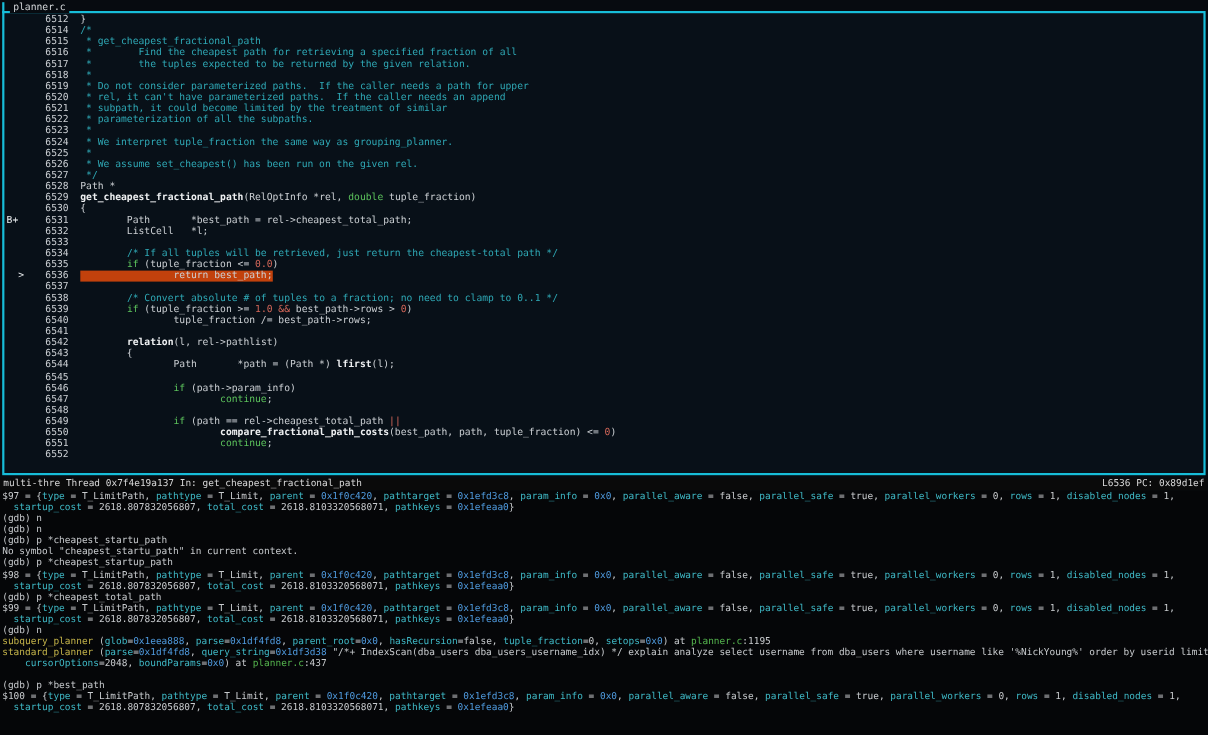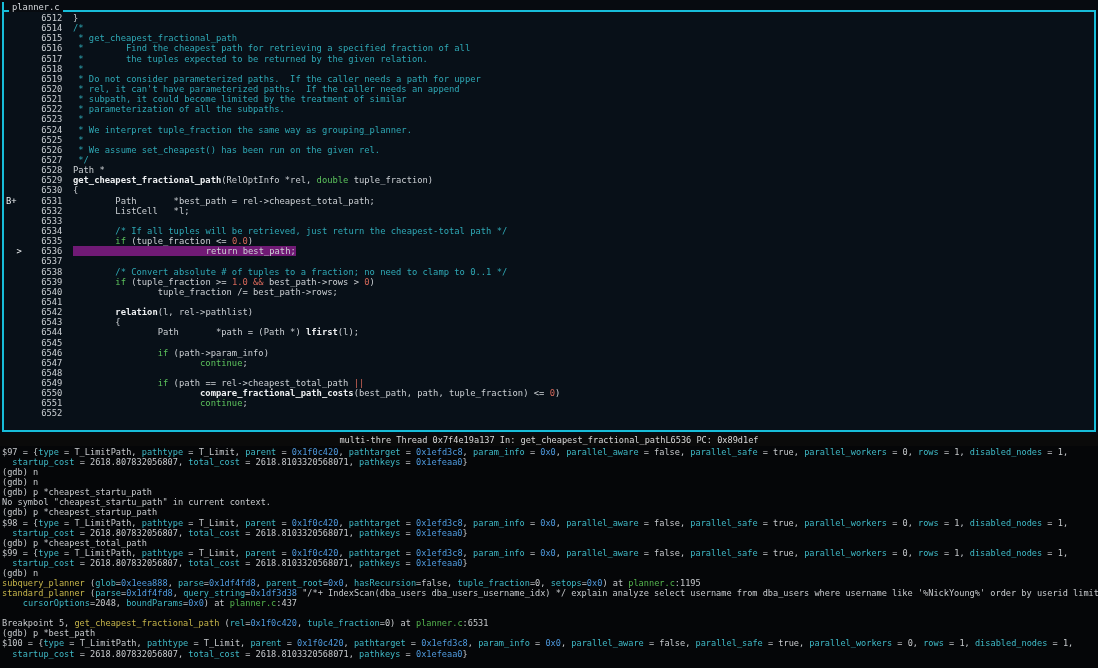--- a/index.html
+++ b/index.html
@@ -22,26 +22,26 @@
   
   .s-d  { color:#ccd0d4; }
   .s-c  { color:#2fa9b6; }
   .s-k  { color:#5cc25c; }
   .s-num{ color:#d6685a; }
   .s-f  { color:#eef0f2; font-weight:bold; }
   .s-v  { color:#3fb9c6; }
   .s-a  { color:#4f9ade; }
   .s-y  { color:#c5b44a; }
   .s-g  { color:#55b54e; }
-  .hl   { background:#701a75; color:#0c0c0c;padding-left:48px; }
+  .hl   { background:#c2410c; color:#0c0c0c; }
 
   
   .status-bar { position:absolute; left:0; top:435px; width:1098px; height:11px;
                 background:#0a0a0a; color:#d8d8d8; font-size:8.6px; line-height:11px;
-                display:flex; justify-content:center; padding:0 3px; white-space:pre; }
+                display:flex; justify-content:space-between; padding:0 3px; white-space:pre; }
 
   
   .console { position:absolute; left:0; top:446px; width:1098px; height:222px;
              background:#050608; font-size:8.6px; line-height:10.08px; padding:1px 0 0 2px; overflow:hidden; }
   .console .line { white-space:pre; height:10.08px; overflow:hidden; }
   .console .s-d { color:#c7cacd; }
   .cursor { display:inline-block; width:5px; height:9px; background:#b9babb; vertical-align:-1px; }
 </style>
 </head>
 <body>
@@ -110,19 +110,18 @@
       <div class="line"><span class="s-d">$98 = {</span><span class="s-v">type</span><span class="s-d"> = T_LimitPath, </span><span class="s-v">pathtype</span><span class="s-d"> = T_Limit, </span><span class="s-v">parent</span><span class="s-d"> = </span><span class="s-a">0x1f0c420</span><span class="s-d">, </span><span class="s-v">pathtarget</span><span class="s-d"> = </span><span class="s-a">0x1efd3c8</span><span class="s-d">, </span><span class="s-v">param_info</span><span class="s-d"> = </span><span class="s-a">0x0</span><span class="s-d">, </span><span class="s-v">parallel_aware</span><span class="s-d"> = false, </span><span class="s-v">parallel_safe</span><span class="s-d"> = true, </span><span class="s-v">parallel_workers</span><span class="s-d"> = 0, </span><span class="s-v">rows</span><span class="s-d"> = 1, </span><span class="s-v">disabled_nodes</span><span class="s-d"> = 1,</span></div>
       <div class="line"><span class="s-d">  </span><span class="s-v">startup_cost</span><span class="s-d"> = 2618.807832056807, </span><span class="s-v">total_cost</span><span class="s-d"> = 2618.8103320568071, </span><span class="s-v">pathkeys</span><span class="s-d"> = </span><span class="s-a">0x1efeaa0</span><span class="s-d">}</span></div>
       <div class="line"><span class="s-d">(gdb) p *cheapest_total_path</span></div>
       <div class="line"><span class="s-d">$99 = {</span><span class="s-v">type</span><span class="s-d"> = T_LimitPath, </span><span class="s-v">pathtype</span><span class="s-d"> = T_Limit, </span><span class="s-v">parent</span><span class="s-d"> = </span><span class="s-a">0x1f0c420</span><span class="s-d">, </span><span class="s-v">pathtarget</span><span class="s-d"> = </span><span class="s-a">0x1efd3c8</span><span class="s-d">, </span><span class="s-v">param_info</span><span class="s-d"> = </span><span class="s-a">0x0</span><span class="s-d">, </span><span class="s-v">parallel_aware</span><span class="s-d"> = false, </span><span class="s-v">parallel_safe</span><span class="s-d"> = true, </span><span class="s-v">parallel_workers</span><span class="s-d"> = 0, </span><span class="s-v">rows</span><span class="s-d"> = 1, </span><span class="s-v">disabled_nodes</span><span class="s-d"> = 1,</span></div>
       <div class="line"><span class="s-d">  </span><span class="s-v">startup_cost</span><span class="s-d"> = 2618.807832056807, </span><span class="s-v">total_cost</span><span class="s-d"> = 2618.8103320568071, </span><span class="s-v">pathkeys</span><span class="s-d"> = </span><span class="s-a">0x1efeaa0</span><span class="s-d">}</span></div>
       <div class="line"><span class="s-d">(gdb) n</span></div>
       <div class="line"><span class="s-y">subquery_planner</span><span class="s-d"> (</span><span class="s-v">glob</span><span class="s-d">=</span><span class="s-a">0x1eea888</span><span class="s-d">, </span><span class="s-v">parse</span><span class="s-d">=</span><span class="s-a">0x1df4fd8</span><span class="s-d">, </span><span class="s-v">parent_root</span><span class="s-d">=</span><span class="s-a">0x0</span><span class="s-d">, </span><span class="s-v">hasRecursion</span><span class="s-d">=false, </span><span class="s-v">tuple_fraction</span><span class="s-d">=0, </span><span class="s-v">setops</span><span class="s-d">=</span><span class="s-a">0x0</span><span class="s-d">) at </span><span class="s-g">planner.c</span><span class="s-d">:1195</span></div>
       <div class="line"><span class="s-y">standard_planner</span><span class="s-d"> (</span><span class="s-v">parse</span><span class="s-d">=</span><span class="s-a">0x1df4fd8</span><span class="s-d">, </span><span class="s-v">query_string</span><span class="s-d">=</span><span class="s-a">0x1df3d38</span><span class="s-d"> "/*+ IndexScan(dba_users dba_users_username_idx) */ explain analyze select username from dba_users where username like '%NickYoung%' order by userid limit 1;",</span></div>
       <div class="line"><span class="s-d">    </span><span class="s-v">cursorOptions</span><span class="s-d">=2048, </span><span class="s-v">boundParams</span><span class="s-d">=</span><span class="s-a">0x0</span><span class="s-d">) at </span><span class="s-g">planner.c</span><span class="s-d">:437</span></div>
       <div class="line"></div>
-      <div class="line"><span class="s-d">Breakpoint 5, </span><span class="s-y">get_cheapest_fractional_path</span><span class="s-d"> (</span><span class="s-v">rel</span><span class="s-d">=</span><span class="s-a">0x1f0c420</span><span class="s-d">, </span><span class="s-v">tuple_fraction</span><span class="s-d">=0) at </span><span class="s-g">planner.c</span><span class="s-d">:6531</span></div>
       <div class="line"><span class="s-d">(gdb) p *best_path</span></div>
       <div class="line"><span class="s-d">$100 = {</span><span class="s-v">type</span><span class="s-d"> = T_LimitPath, </span><span class="s-v">pathtype</span><span class="s-d"> = T_Limit, </span><span class="s-v">parent</span><span class="s-d"> = </span><span class="s-a">0x1f0c420</span><span class="s-d">, </span><span class="s-v">pathtarget</span><span class="s-d"> = </span><span class="s-a">0x1efd3c8</span><span class="s-d">, </span><span class="s-v">param_info</span><span class="s-d"> = </span><span class="s-a">0x0</span><span class="s-d">, </span><span class="s-v">parallel_aware</span><span class="s-d"> = false, </span><span class="s-v">parallel_safe</span><span class="s-d"> = true, </span><span class="s-v">parallel_workers</span><span class="s-d"> = 0, </span><span class="s-v">rows</span><span class="s-d"> = 1, </span><span class="s-v">disabled_nodes</span><span class="s-d"> = 1,</span></div>
       <div class="line"><span class="s-d">  </span><span class="s-v">startup_cost</span><span class="s-d"> = 2618.807832056807, </span><span class="s-v">total_cost</span><span class="s-d"> = 2618.8103320568071, </span><span class="s-v">pathkeys</span><span class="s-d"> = </span><span class="s-a">0x1efeaa0</span><span class="s-d">}</span></div>
     </div>
 
 </div>
 
 </body></html>

